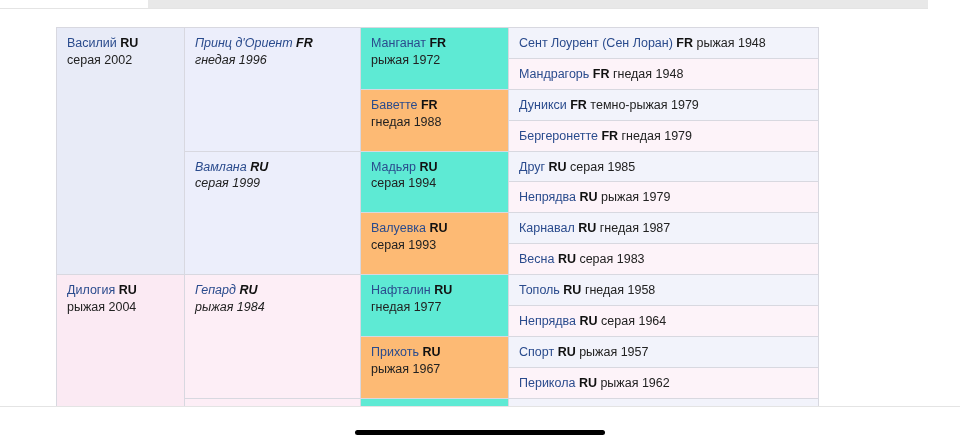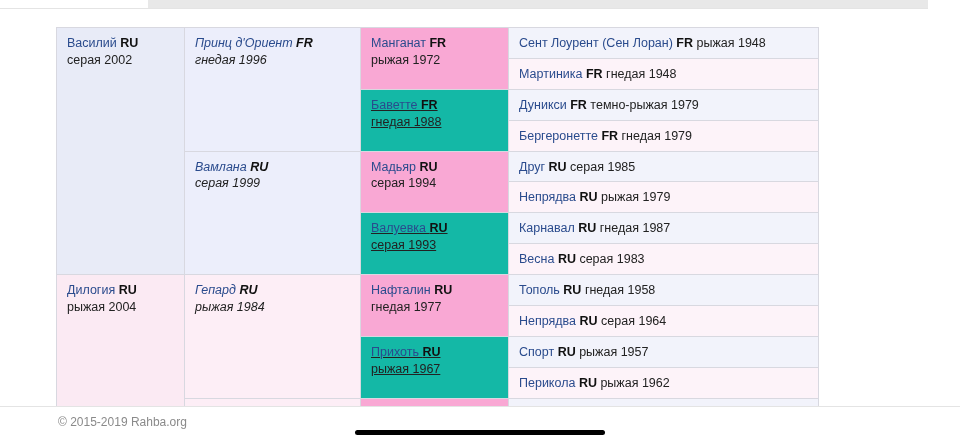--- a/index.html
+++ b/index.html
@@ -74,22 +74,22 @@
     color: #222222;
   }
   .line2 { display: block; }
   td.gen4 .nm, td.gen4 .desc { display: inline; }
 
   
   .blue   { background: #e8ebf7; }
   .blue2  { background: #eceefb; }
   .pink   { background: #fbeaf3; }
   .pink2  { background: #fdeef6; }
-  .lav    { background: #f9a8d4; }
-  .ppink  { background: #14b8a6; text-decoration: underline; }
+  .lav    { background: #5eead4; }
+  .ppink  { background: #fdba74; }
   .wblue  { background: #f2f3fb; }
   .wpink  { background: #fdf3f9; }
 
   .footer {
     position: absolute;
     left: 0;
     top: 406px;
     width: 960px;
     height: 37px;
     background: #ffffff;
@@ -149,21 +149,21 @@
             <span class="line2 desc">рыжая 1972</span>
           </td>
           <td class="gen4 wblue">
             <span class="nm">Сент Лоурент (Сен Лоран) </span>
             <span class="suffix">FR </span>
             <span class="desc">рыжая 1948</span>
           </td>
         </tr>
         <tr>
           <td class="gen4 wpink">
-            <span class="nm">Мартиника </span>
+            <span class="nm">Мандрагорь </span>
             <span class="suffix">FR </span>
             <span class="desc">гнедая 1948</span>
           </td>
         </tr>
         <tr>
           <td class="gen3 ppink" rowspan="2">
             <span class="nm">Баветте </span>
             <span class="suffix">FR</span>
             <span class="line2 desc">гнедая 1988</span>
           </td>
@@ -299,15 +299,14 @@
           </td>
         </tr>
 
       </tbody>
     </table>
   </div>
 
   <div class="right-edge"></div>
 
   <div class="footer"></div>
-  <div class="copyright">© 2015-2019 Rahba.org</div>
   <div class="home-bar"></div>
 </div>
 
 </body></html>

